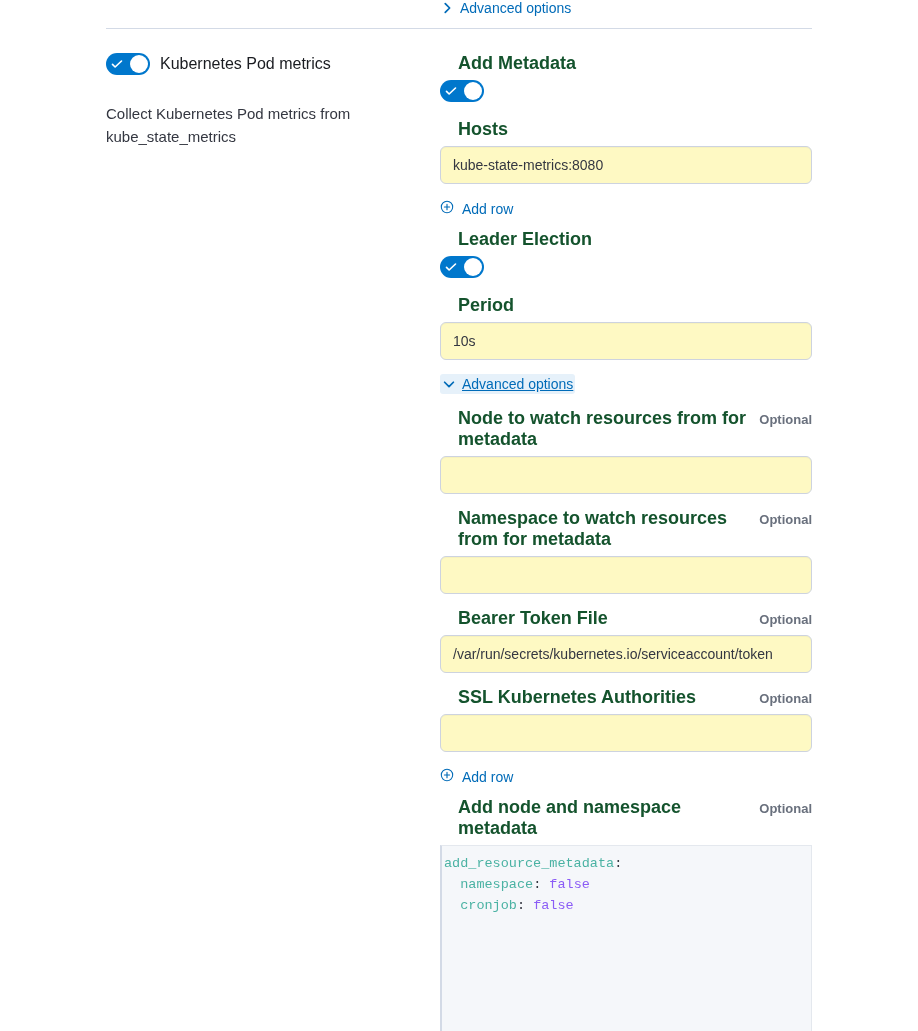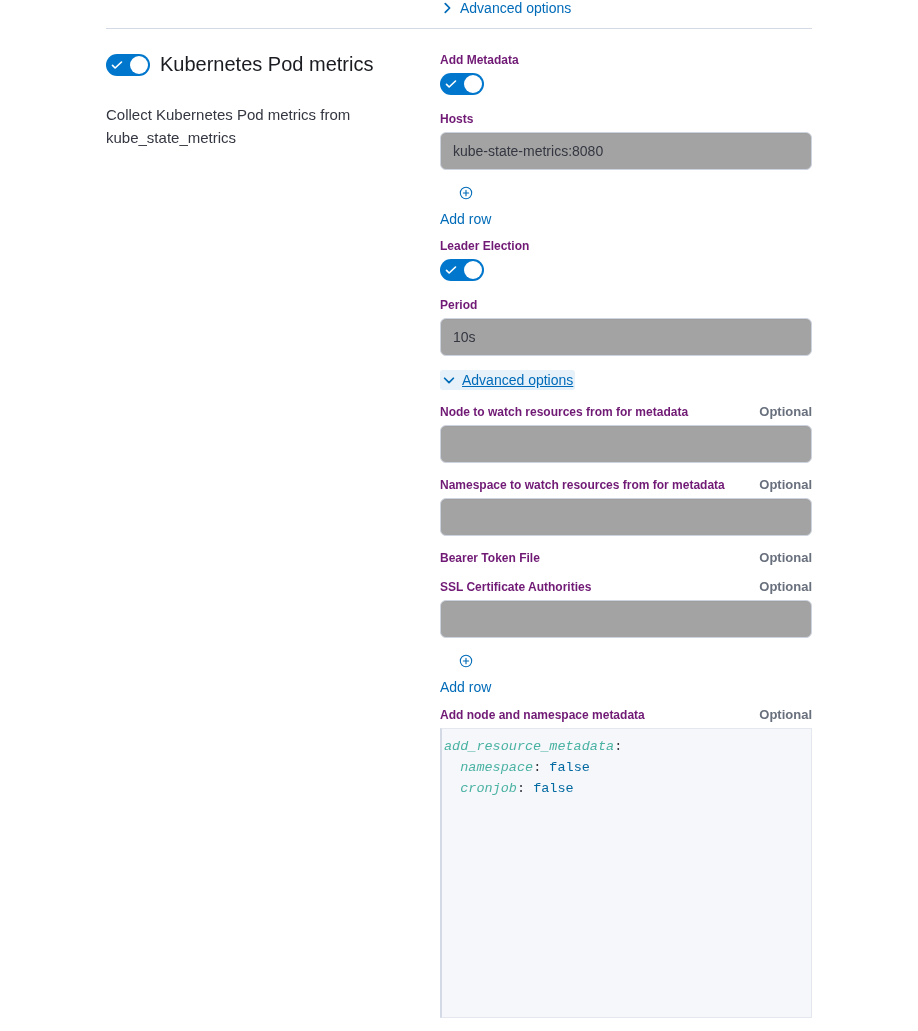--- a/index.html
+++ b/index.html
@@ -68,70 +68,70 @@
     .toggle .knob {
       position: absolute;
       right: 2px;
       top: 2px;
       width: 18px;
       height: 18px;
       background: #fff;
       border-radius: 50%;
     }
     .toggle-label {
-      font-size: 20px;
+      font-size: 16px;
       color: #1a1c21;
     }
     .desc {
       color: #343741;
       font-size: 15px;
       line-height: 1.5;
       margin-top: 28px;
     }
     .field {
       margin-bottom: 14px;
     }
     .field-label-row {
       display: flex;
       justify-content: space-between;
       align-items: baseline;
       margin-bottom: 6px;
     }
     .field-label {
       font-weight: 600;
-      color: #701a75;
-      font-size: 12px;
+      color: #14532d;
+      font-size: 18px;
+      margin-left: 18px;
     }
     .optional {
       color: #69707d;
       font-size: 13px;
       font-weight: 700;
     }
     .text-input {
       width: 100%;
       padding: 10px 12px;
       border: 1px solid #cdd3df;
       border-bottom: 1px solid #cdd3df;
       border-radius: 6px;
       font-size: 14px;
-      background: #a3a3a3;
+      background: #fef9c3;
       color: #343741;
       font-family: inherit;
       box-shadow: 0 1px 1px rgba(0,0,0,0.03) inset;
     }
     .add-row {
       display: inline-flex;
       align-items: center;
       gap: 8px;
       color: #006bb8;
       font-size: 14px;
       cursor: pointer;
       margin-top: 2px;
       margin-bottom: 12px;
-      flex-direction: column;
     }
     .add-row svg { flex-shrink: 0; }
     .adv-link {
       display: inline-flex;
       align-items: center;
       gap: 6px;
       color: #006bb8;
       font-size: 14px;
       cursor: pointer;
       margin-bottom: 14px;
@@ -146,23 +146,23 @@
       background: #f5f7fa;
       border: 1px solid #e4e8ee;
       border-left: 2px solid #d3dae6;
       padding: 8px 2px;
       font-family: "SFMono-Regular", Consolas, "Liberation Mono", Menlo, monospace;
       font-size: 13.5px;
       line-height: 1.55;
       white-space: pre;
       overflow: auto;
     }
-    .ck { color: #4ab2a3; font-style: italic; } 
+    .ck { color: #4ab2a3; } 
     .cp { color: #343741; } 
-    .cv { color: #0369a1; } 
+    .cv { color: #8b5cf6; } 
     .chev { display: inline-flex; }
   </style>
 </head>
 <body>
 
 <div class="container">
   <div class="top-link">
     <span class="chev">
       <svg width="14" height="14" viewBox="0 0 16 16" fill="none">
           <path d="M6 3l5 5-5 5" stroke="#006bb8" stroke-width="2" stroke-linecap="round" stroke-linejoin="round"></path>
@@ -266,25 +266,26 @@
           <span class="optional">Optional</span>
         </div>
         <input class="text-input" type="text" value="" style="">
       </div>
 
       <div class="field">
         <div class="field-label-row">
           <span class="field-label">Bearer Token File</span>
           <span class="optional">Optional</span>
         </div>
-      </div>
-
-      <div class="field">
-        <div class="field-label-row">
-          <span class="field-label">SSL Certificate Authorities</span>
+        <input class="text-input" type="text" value="/var/run/secrets/kubernetes.io/serviceaccount/token" style="">
+      </div>
+
+      <div class="field">
+        <div class="field-label-row">
+          <span class="field-label">SSL Kubernetes Authorities</span>
           <span class="optional">Optional</span>
         </div>
         <input class="text-input" type="text" value="" style="">
       </div>
 
       <div class="add-row">
         <span>
           <svg width="14" height="14" viewBox="0 0 16 16">
               <circle cx="8" cy="8" r="6.5" stroke="#006bb8" stroke-width="1.2" fill="none"></circle>
               <path d="M8 5v6M5 8h6" stroke="#006bb8" stroke-width="1.3" stroke-linecap="round"></path>

